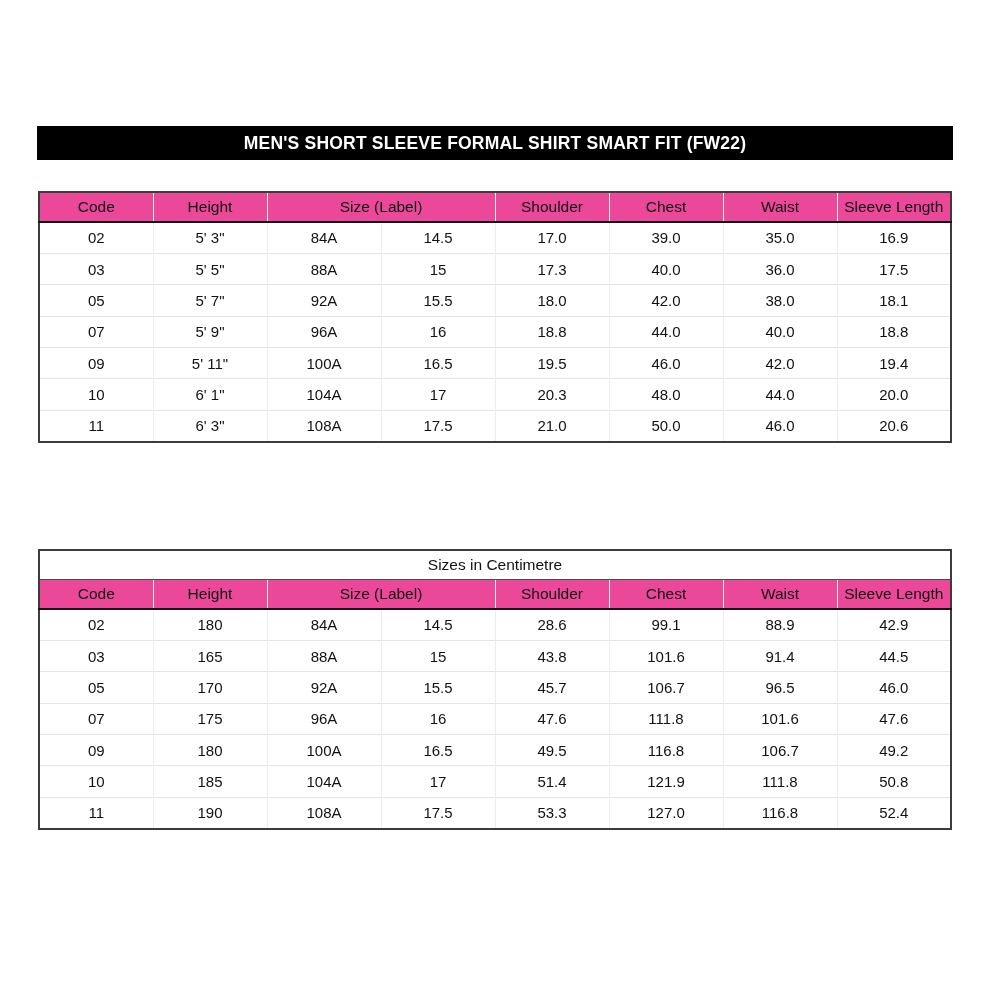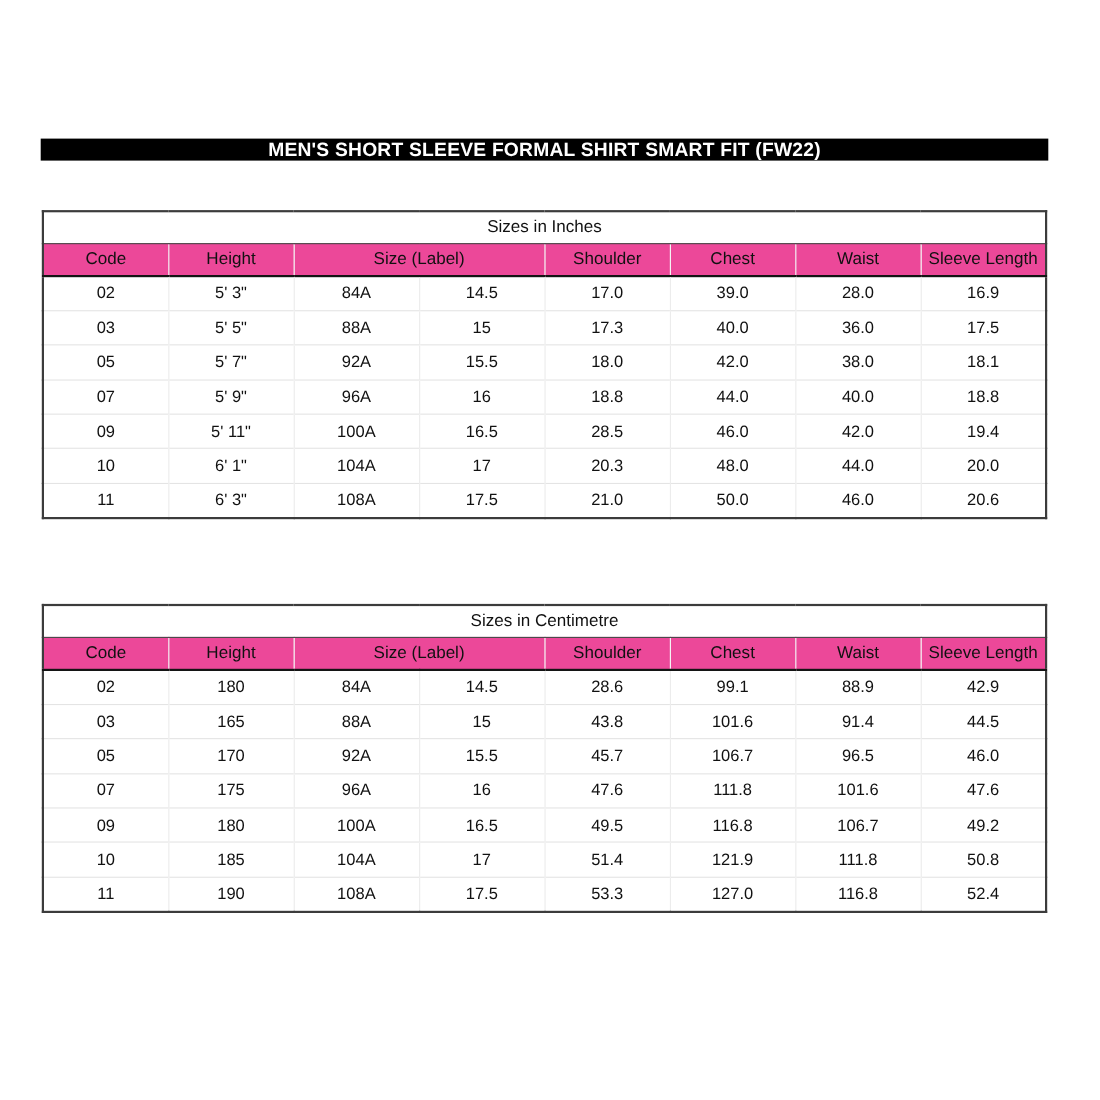--- a/index.html
+++ b/index.html
@@ -14,21 +14,21 @@
     width: 1000px;
     height: 1000px;
     background: #ffffff;
     overflow: hidden;
   }
   .title-bar {
     position: absolute;
     left: 37px;
     top: 126px;
     width: 916px;
-    height: 20px;
+    height: 34px;
     background: #000000;
     color: #ffffff;
     display: flex;
     align-items: center;
     justify-content: center;
     font-weight: bold;
     font-size: 17.5px;
     letter-spacing: 0.2px;
   }
   .size-table {
@@ -84,42 +84,39 @@
       <col>
         <col>
         <col>
         <col>
         <col>
         <col>
         <col>
         <col>
     </colgroup>
     <thead>
-      <tr class="title-row">
-        <th colspan="8">Sizes in Inches</th>
-      </tr>
       <tr class="header-row">
           <th>Code</th>
           <th>Height</th>
           <th colspan="2">Size (Label)</th>
           <th>Shoulder</th>
           <th>Chest</th>
           <th>Waist</th>
           <th>Sleeve Length</th>
         </tr>
     </thead>
     <tbody>
         <tr>
           <td>02</td>
           <td>5' 3"</td>
           <td>84A</td>
           <td>14.5</td>
           <td>17.0</td>
           <td>39.0</td>
-          <td>28.0</td>
+          <td>35.0</td>
           <td>16.9</td>
         </tr>
         <tr>
           <td>03</td>
           <td>5' 5"</td>
           <td>88A</td>
           <td>15</td>
           <td>17.3</td>
           <td>40.0</td>
           <td>36.0</td>
@@ -143,21 +140,21 @@
           <td>18.8</td>
           <td>44.0</td>
           <td>40.0</td>
           <td>18.8</td>
         </tr>
         <tr>
           <td>09</td>
           <td>5' 11"</td>
           <td>100A</td>
           <td>16.5</td>
-          <td>28.5</td>
+          <td>19.5</td>
           <td>46.0</td>
           <td>42.0</td>
           <td>19.4</td>
         </tr>
         <tr>
           <td>10</td>
           <td>6' 1"</td>
           <td>104A</td>
           <td>17</td>
           <td>20.3</td>

